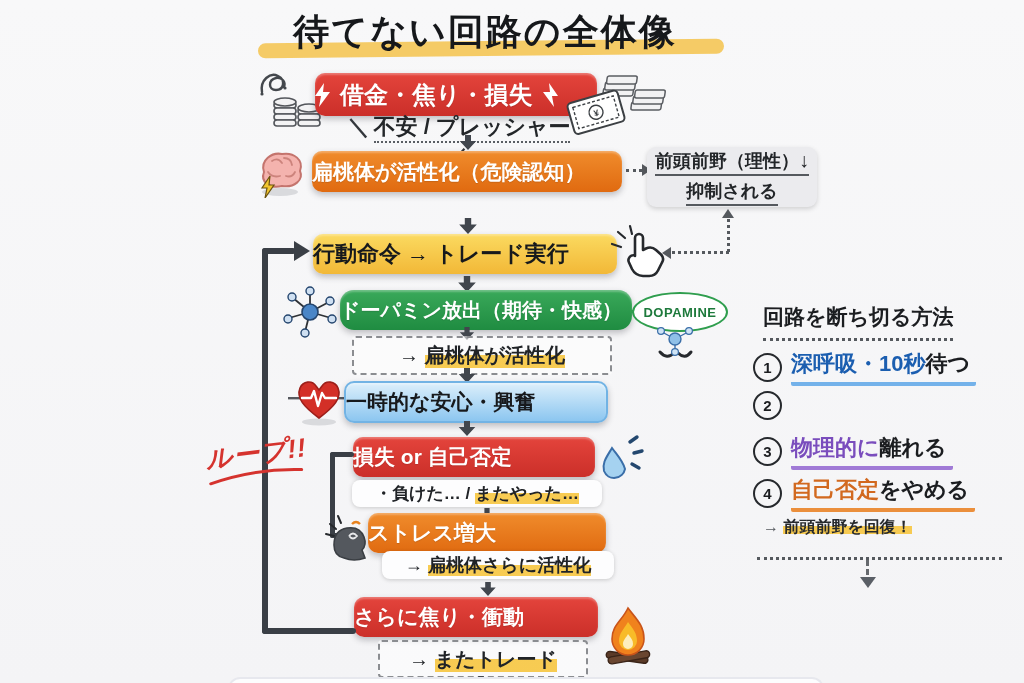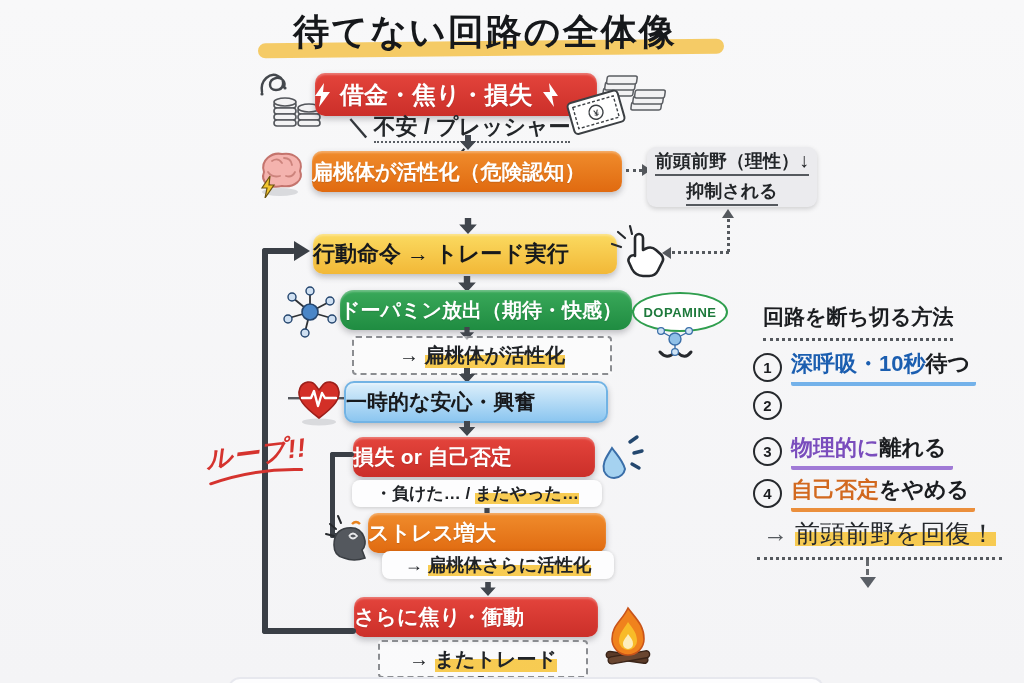--- a/index.html
+++ b/index.html
@@ -49,21 +49,21 @@
   .dot-h{border-top:3px dotted #55595e;}
   .dot-v{border-left:3px dotted #55595e;}
   .dash-v{border-left:3px dashed #66696e;}
   .loop-label{font-size:26px;font-weight:800;font-style:italic;color:#d5332e;transform:rotate(-7deg);letter-spacing:1px;}
   
   .sb-title{font-size:21px;font-weight:700;color:#1b1d20;border-bottom:3px dotted #55595e;padding-bottom:7px;}
   .sb-item{display:flex;align-items:baseline;font-size:22px;font-weight:800;color:#1b1d20;}
   .sb-num{display:inline-flex;align-items:center;justify-content:center;width:25px;height:25px;border:2.5px solid #26292d;
           border-radius:50%;font-size:15px;margin-right:9px;flex:0 0 auto;align-self:center;}
   .sb-text{padding:0 6px 3px 0;}
-  .sb-footer{font-size:25px;font-weight:400;color:#26292d;}
+  .sb-footer{font-size:16px;font-weight:700;color:#26292d;}
   
   .bottom-card{background:#fdfdfe;border:2px solid #e7e8ee;border-bottom:none;border-radius:14px 14px 0 0;}
 </style>
 </head>
 <body>
 
 <div class="canvas">
 
   <div class="abs title">
     <span class="title-hl"></span>

